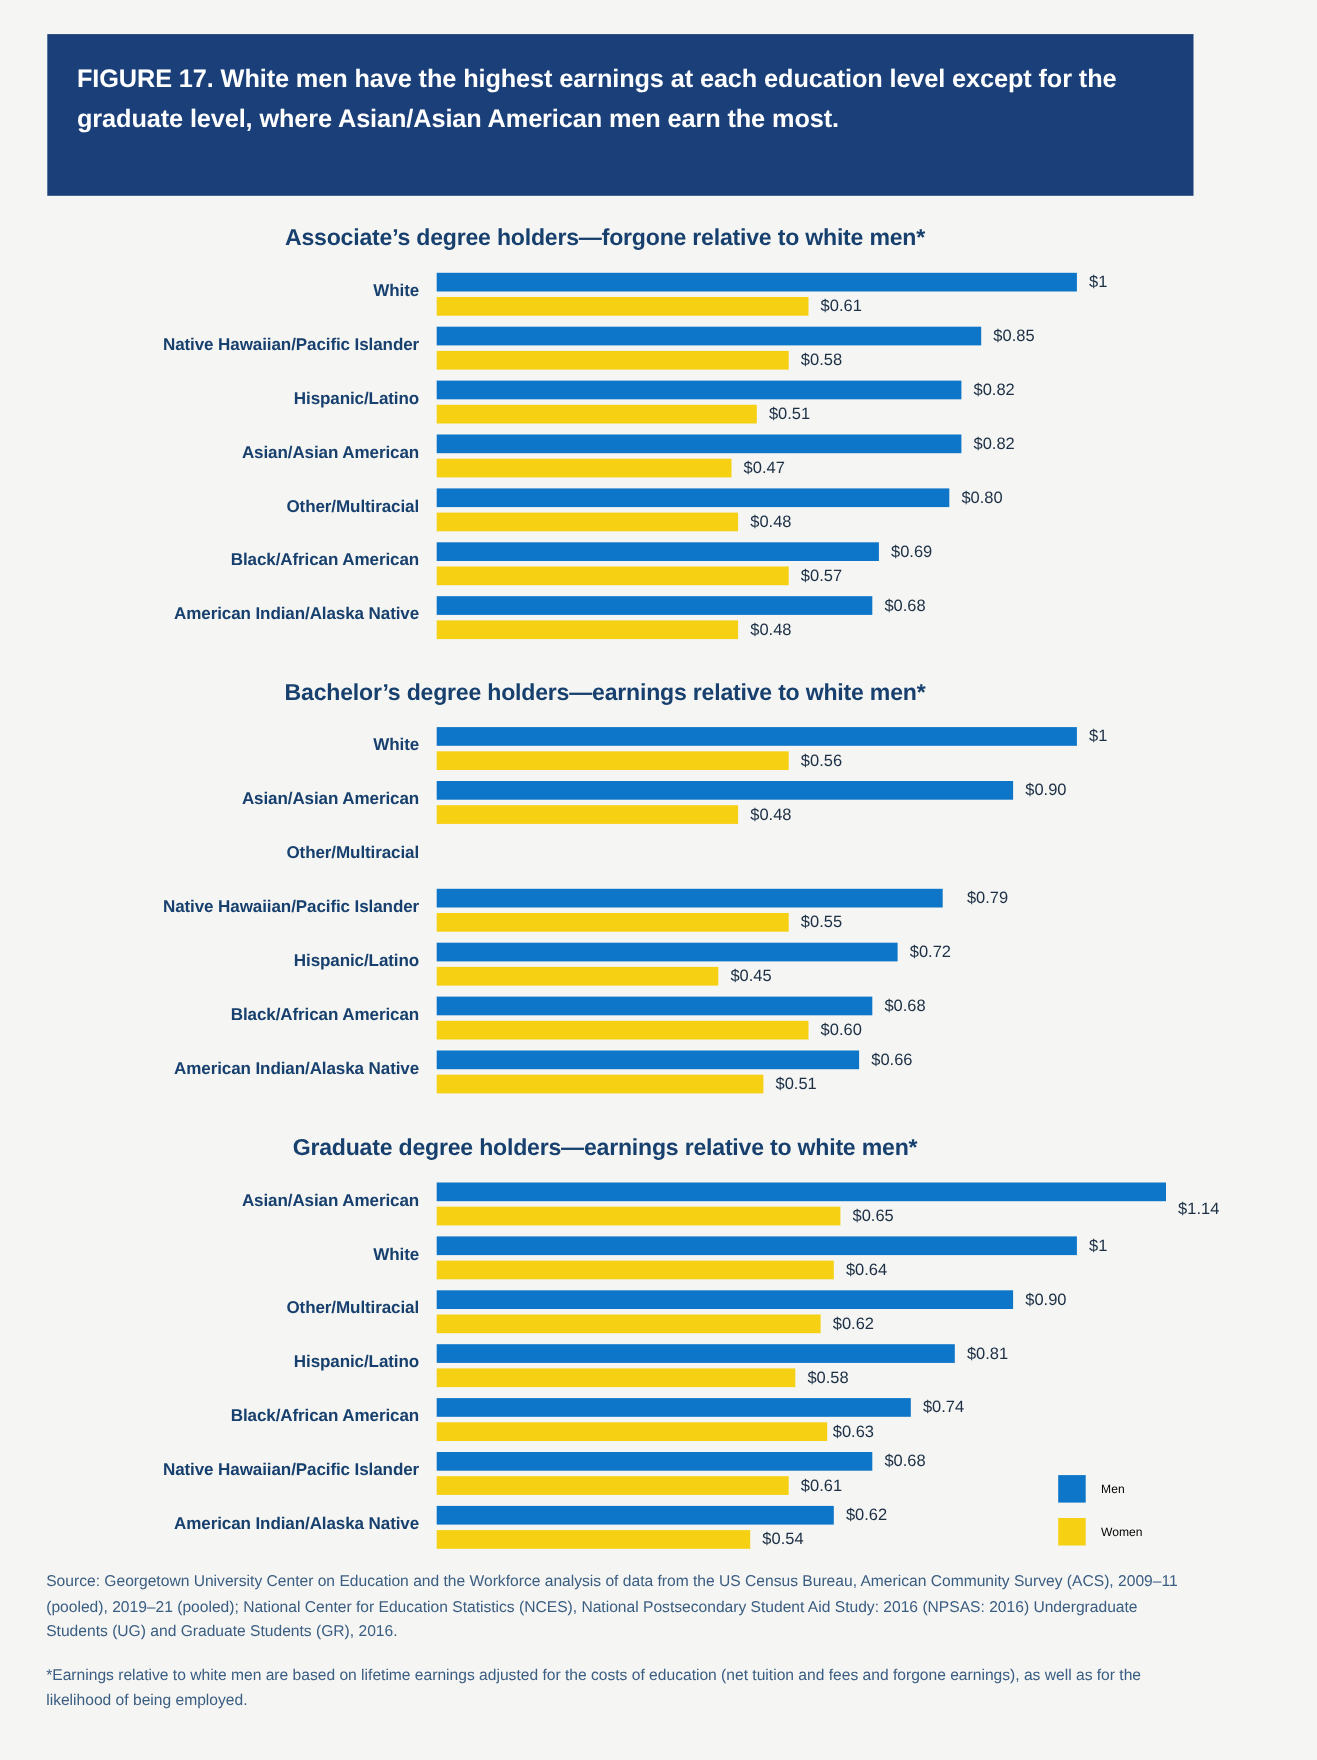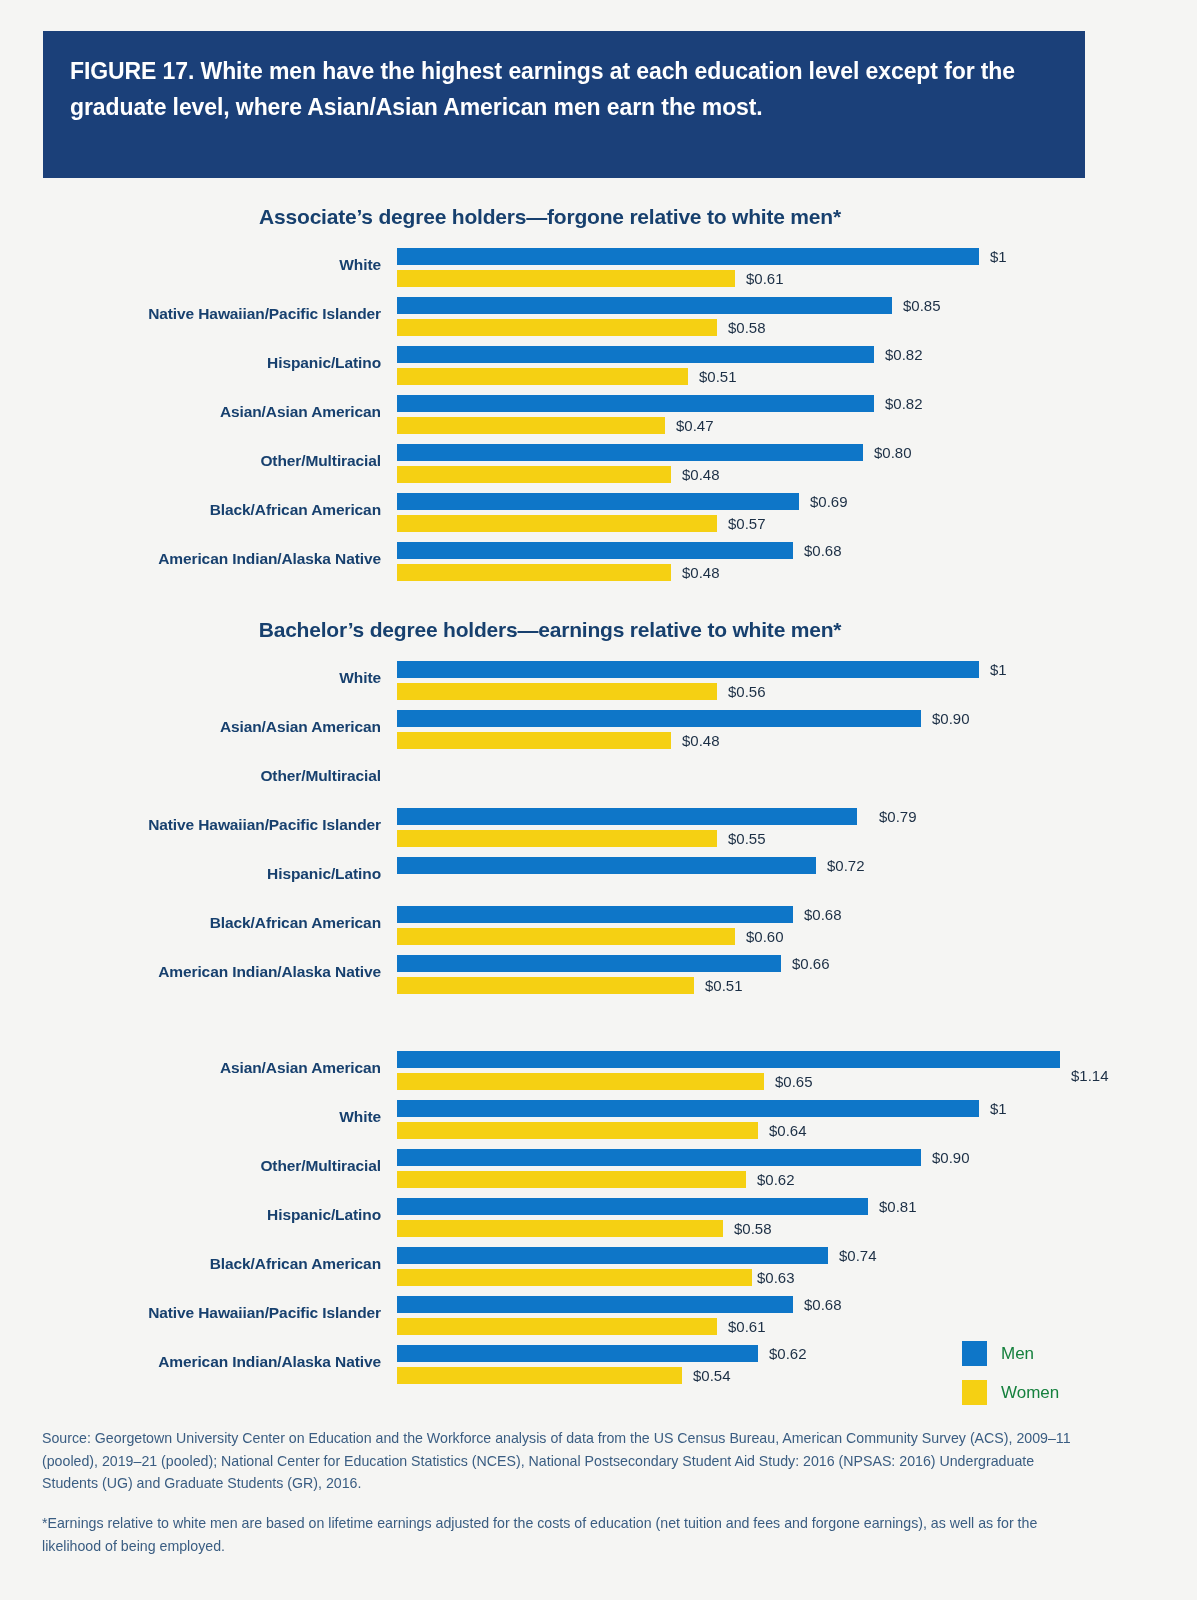--- a/index.html
+++ b/index.html
@@ -123,22 +123,22 @@
     align-items: center;
     margin-bottom: 14px;
   }
   .legend-swatch {
     width: 25px;
     height: 25px;
     margin-right: 14px;
     flex: 0 0 auto;
   }
   .legend-label {
-    font-size: 17px;
-    color: #15803d;
+    font-size: 11px;
+    color: #000000;
     font-weight: 400;
   }
 
   
   .footer-text {
     position: absolute;
     left: 42px;
     width: 1035px;
     font-size: 14.2px;
     line-height: 22.5px;
@@ -299,20 +299,24 @@
           </div>
         </div>
       </div>
       <div class="row">
         <div class="row-label">Hispanic/Latino</div>
         <div class="bars">
           <div class="bar-line men">
             <div class="bar men" style="width: 419px; background: rgb(14, 118, 200);"></div>
             <span class="bar-value" style="left: 430px;">$0.72</span>
           </div>
+          <div class="bar-line women">
+            <div class="bar women" style="width: 256px; background: rgb(245, 208, 19);"></div>
+            <span class="bar-value" style="left: 267px;">$0.45</span>
+          </div>
         </div>
       </div>
       <div class="row">
         <div class="row-label">Black/African American</div>
         <div class="bars">
           <div class="bar-line men">
             <div class="bar men" style="width: 396px; background: rgb(14, 118, 200);"></div>
             <span class="bar-value" style="left: 407px;">$0.68</span>
           </div>
           <div class="bar-line women">
@@ -331,20 +335,21 @@
           <div class="bar-line women">
             <div class="bar women" style="width: 297px; background: rgb(245, 208, 19);"></div>
             <span class="bar-value" style="left: 308px;">$0.51</span>
           </div>
         </div>
       </div>
     </div>
 </div>
 
 <div class="chart-block" id="chart-block-2" style="top:1032px;">
+  <div class="chart-title">Graduate degree holders—earnings relative to white men*</div>
   <div class="rows">
       <div class="row">
         <div class="row-label">Asian/Asian American</div>
         <div class="bars">
           <div class="bar-line men">
             <div class="bar men" style="width: 663px; background: rgb(14, 118, 200);"></div>
             <span class="bar-value" style="left: 674px; margin-top: 16px;">$1.14</span>
           </div>
           <div class="bar-line women">
             <div class="bar women" style="width: 367px; background: rgb(245, 208, 19);"></div>

